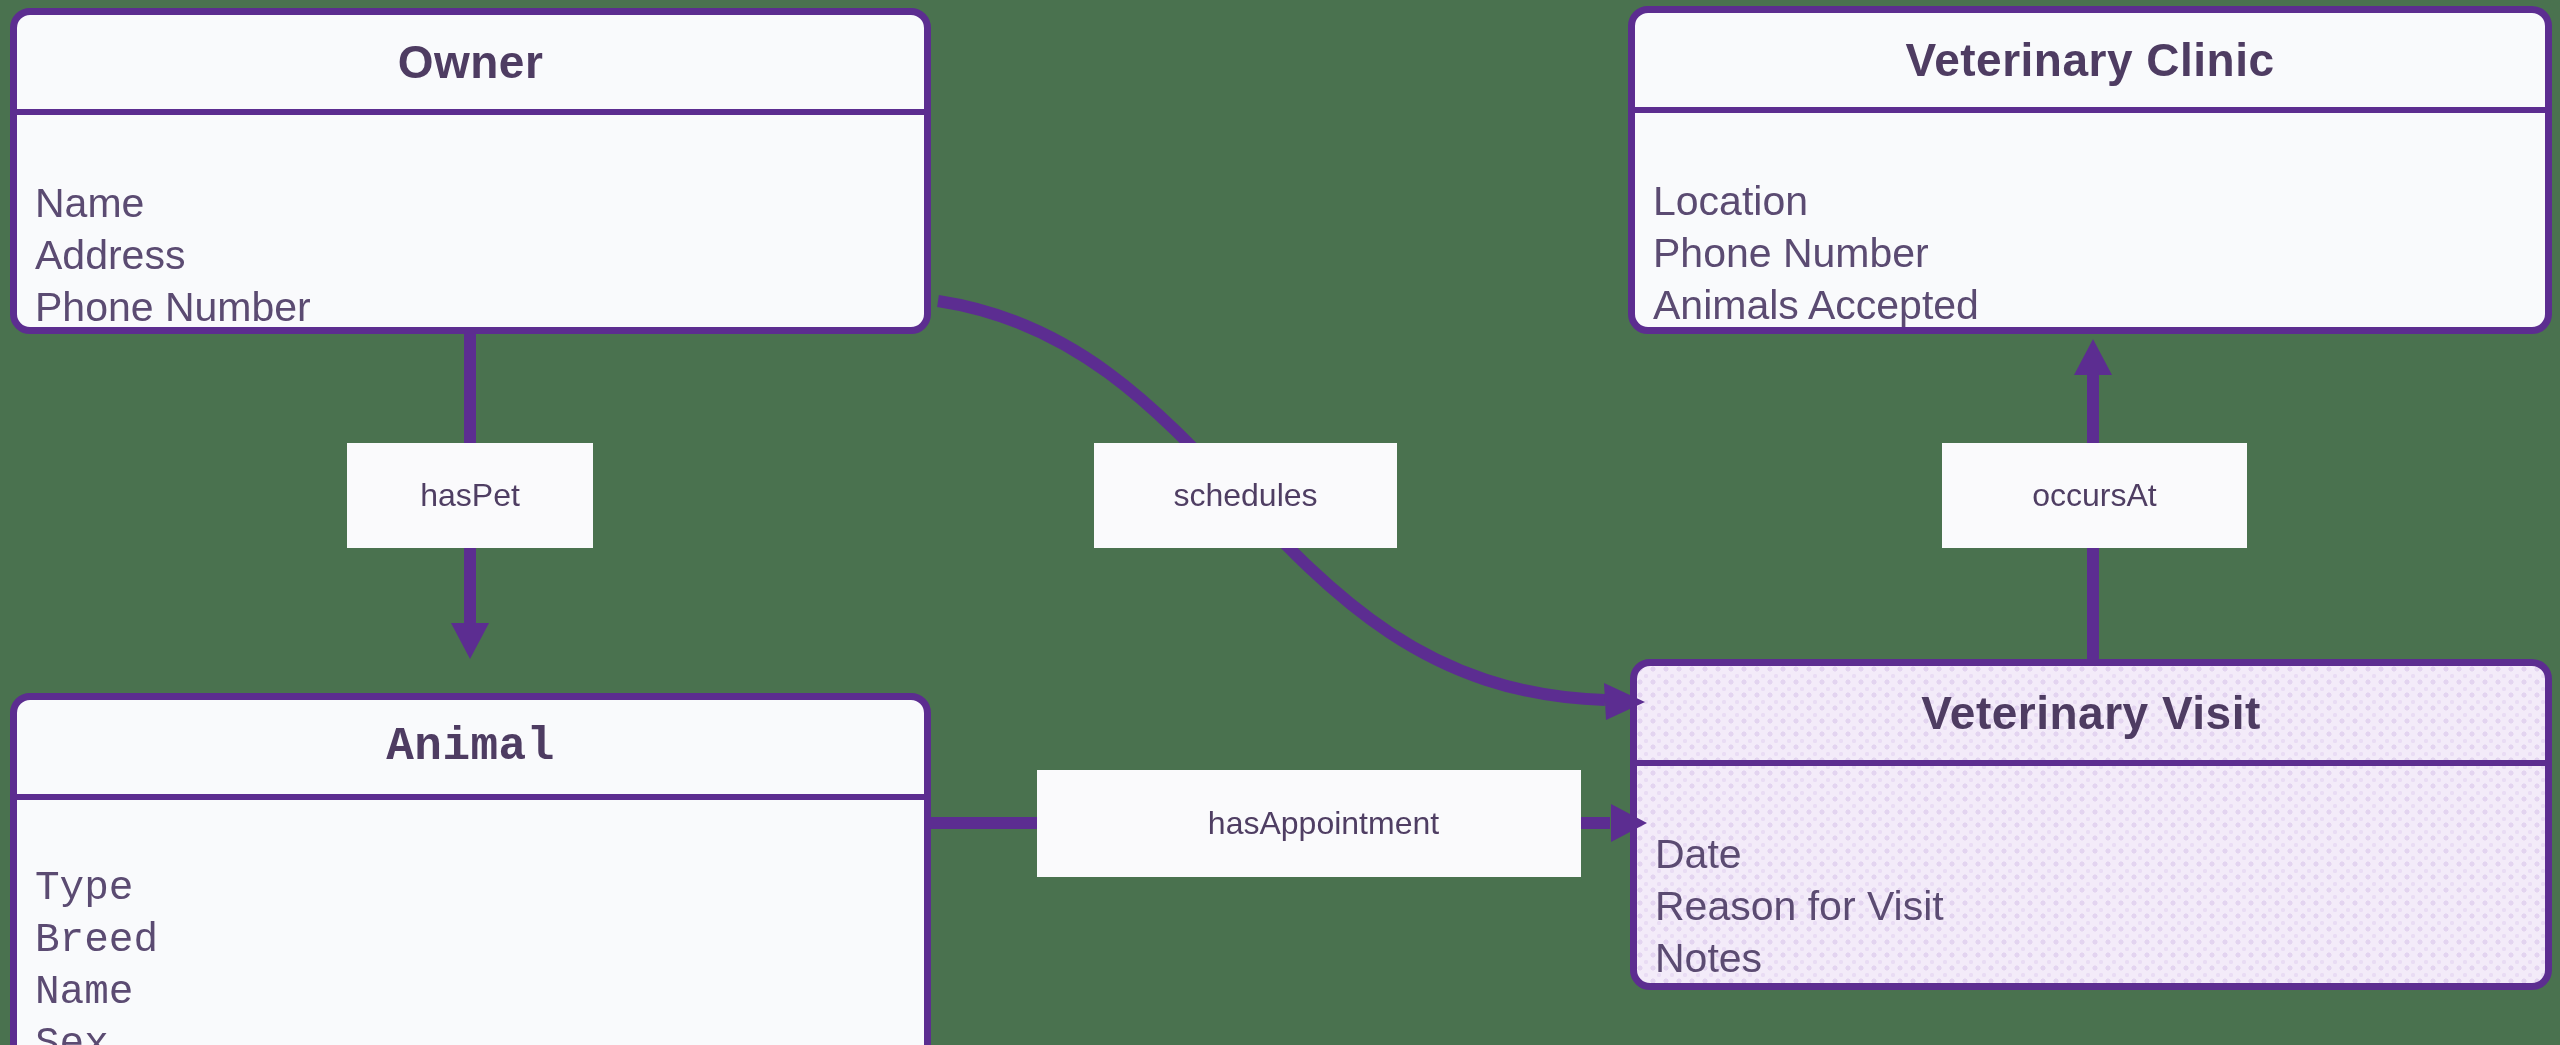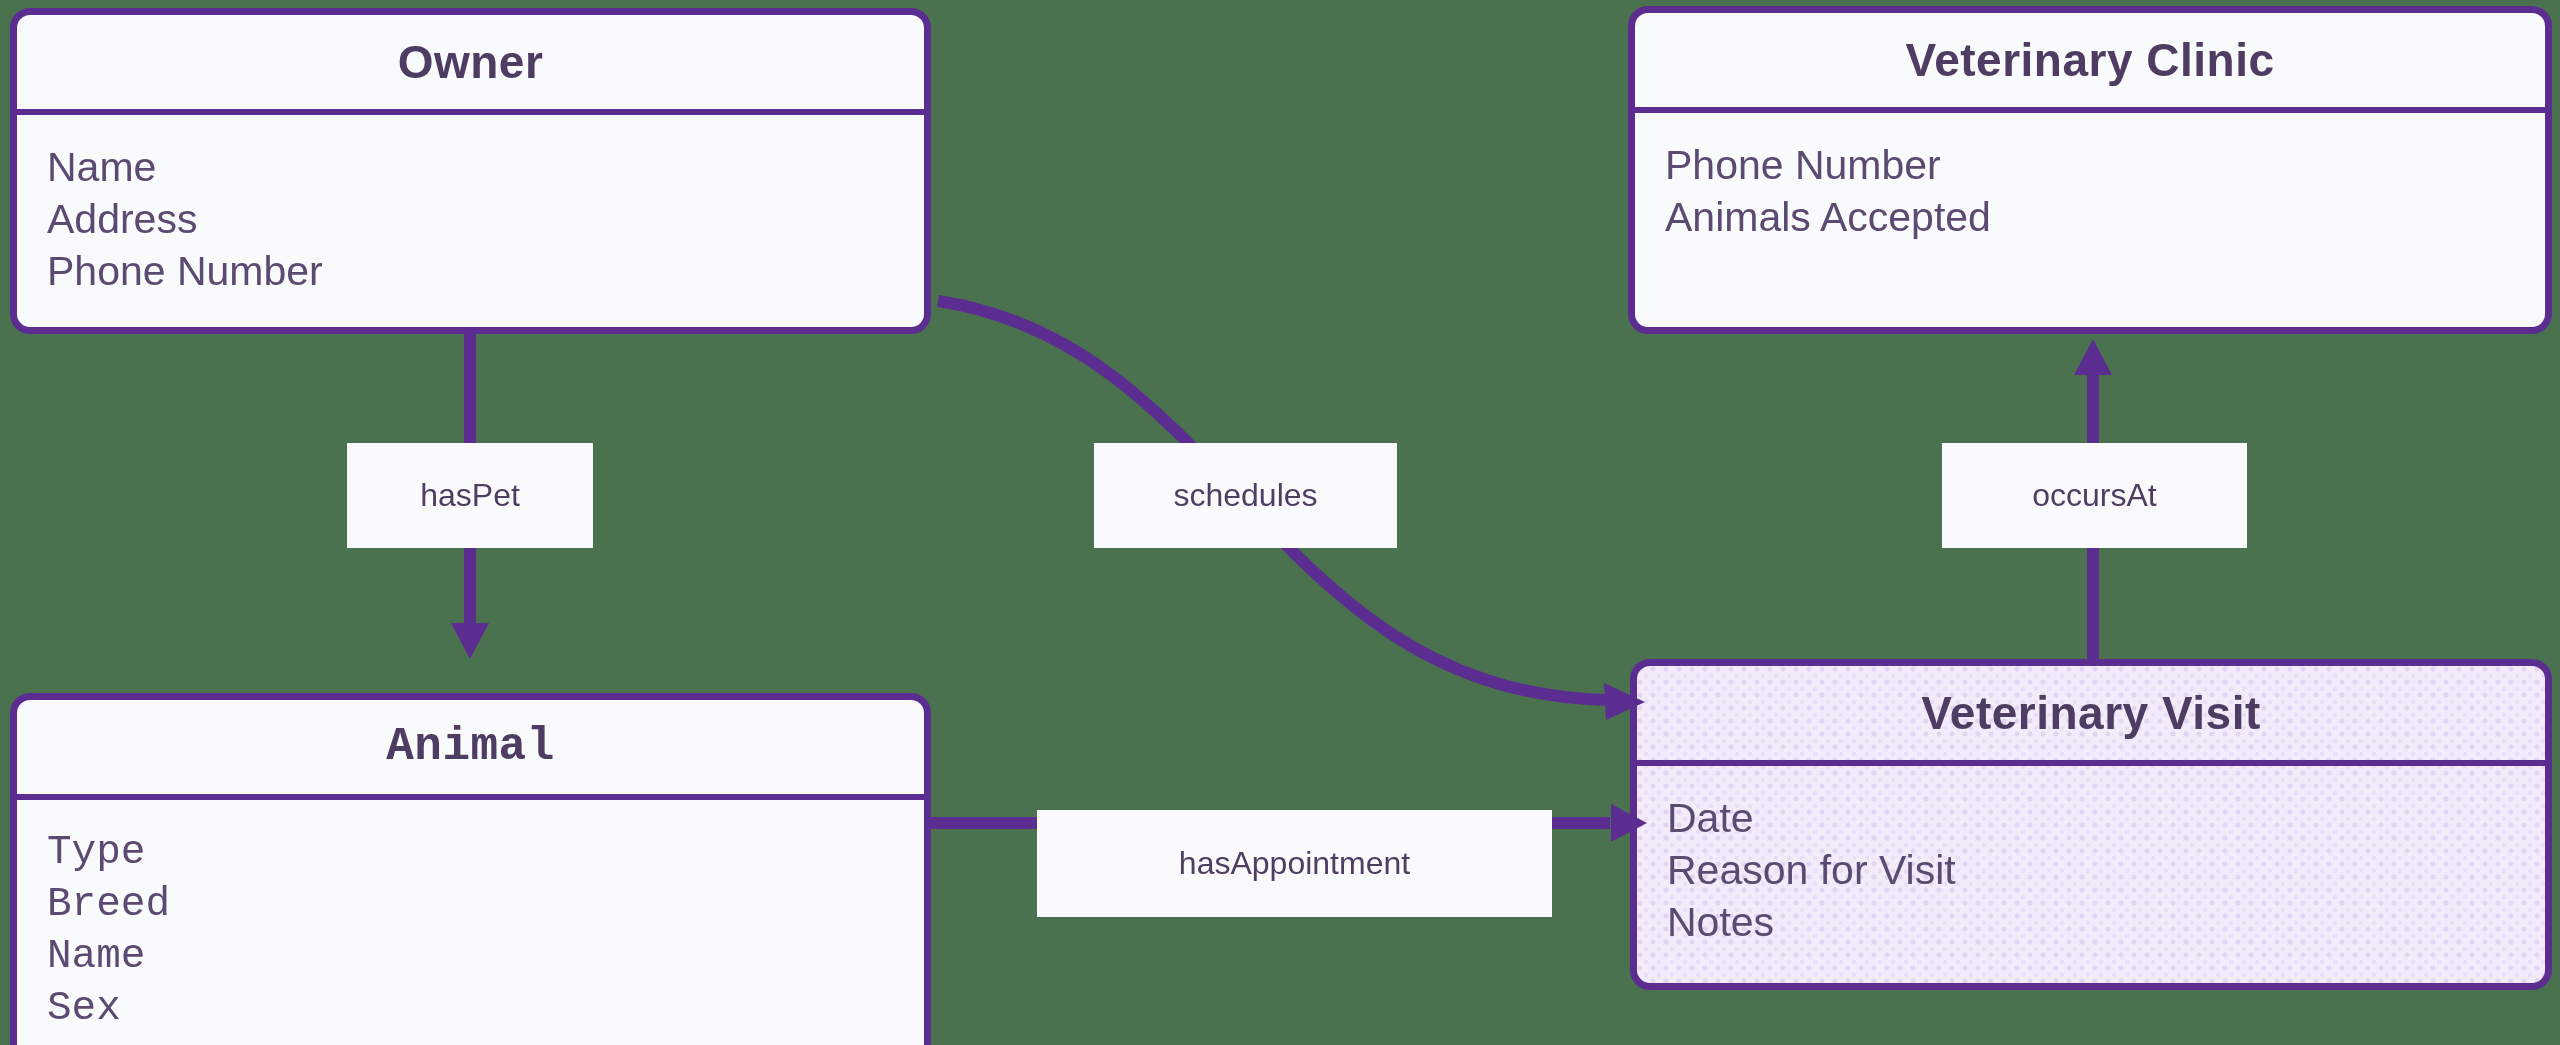--- a/index.html
+++ b/index.html
@@ -24,21 +24,22 @@
   .entity-header{
     height:100px;
     box-sizing:border-box;
     border-bottom:6px solid #5C2D90;
     display:flex;align-items:center;justify-content:center;
   }
   .entity-title{
     font-size:46px;font-weight:bold;color:#4E3C62;letter-spacing:0.5px;
   }
   .entity-body{
-    padding:26px 20px 0 30px;
+    padding:26px 20px 0 18px;
+    margin-top:36px;
   }
   .attr{
     font-size:41px;line-height:52px;color:#5B4B72;
   }
   .entity.highlight{
     background-color:#F3EBF9;
     background-image:
       radial-gradient(circle at 3px 3px, #E3D4F0 2.2px, rgba(0,0,0,0) 2.9px),
       radial-gradient(circle at 9px 10px, #E9DCF4 1.8px, rgba(0,0,0,0) 2.5px);
     background-size:13px 13px;
@@ -92,20 +93,21 @@
       <div class="attr">Address</div>
       <div class="attr">Phone Number</div>
     </div>
   </div>
 
   <div class="entity" style="left:1628px;top:6px;width:924px;height:328px;">
     <div class="entity-header">
       <span class="entity-title">Veterinary Clinic</span>
     </div>
     <div class="entity-body">
+      <div class="attr">Location</div>
       <div class="attr">Phone Number</div>
       <div class="attr">Animals Accepted</div>
     </div>
   </div>
 
   <div class="entity" style="left:10px;top:693px;width:921px;height:385px;font-family:Liberation Mono, monospace;">
     <div class="entity-header">
       <span class="entity-title">Animal</span>
     </div>
     <div class="entity-body">
@@ -126,15 +128,15 @@
       <div class="attr">Notes</div>
     </div>
   </div>
 
   <div class="rel-label" style="left:347px;top:443px;width:246px;height:105px;">hasPet</div>
 
   <div class="rel-label" style="left:1094px;top:443px;width:303px;height:105px;">schedules</div>
 
   <div class="rel-label" style="left:1942px;top:443px;width:305px;height:105px;">occursAt</div>
 
-  <div class="rel-label" style="left:1037px;top:810px;width:515px;height:107px;">hasAppointment</div>
+  <div class="rel-label" style="left:1037px;top:770px;width:515px;height:107px;padding-left:29px;">hasAppointment</div>
 
 </div>
 
 </body></html>

